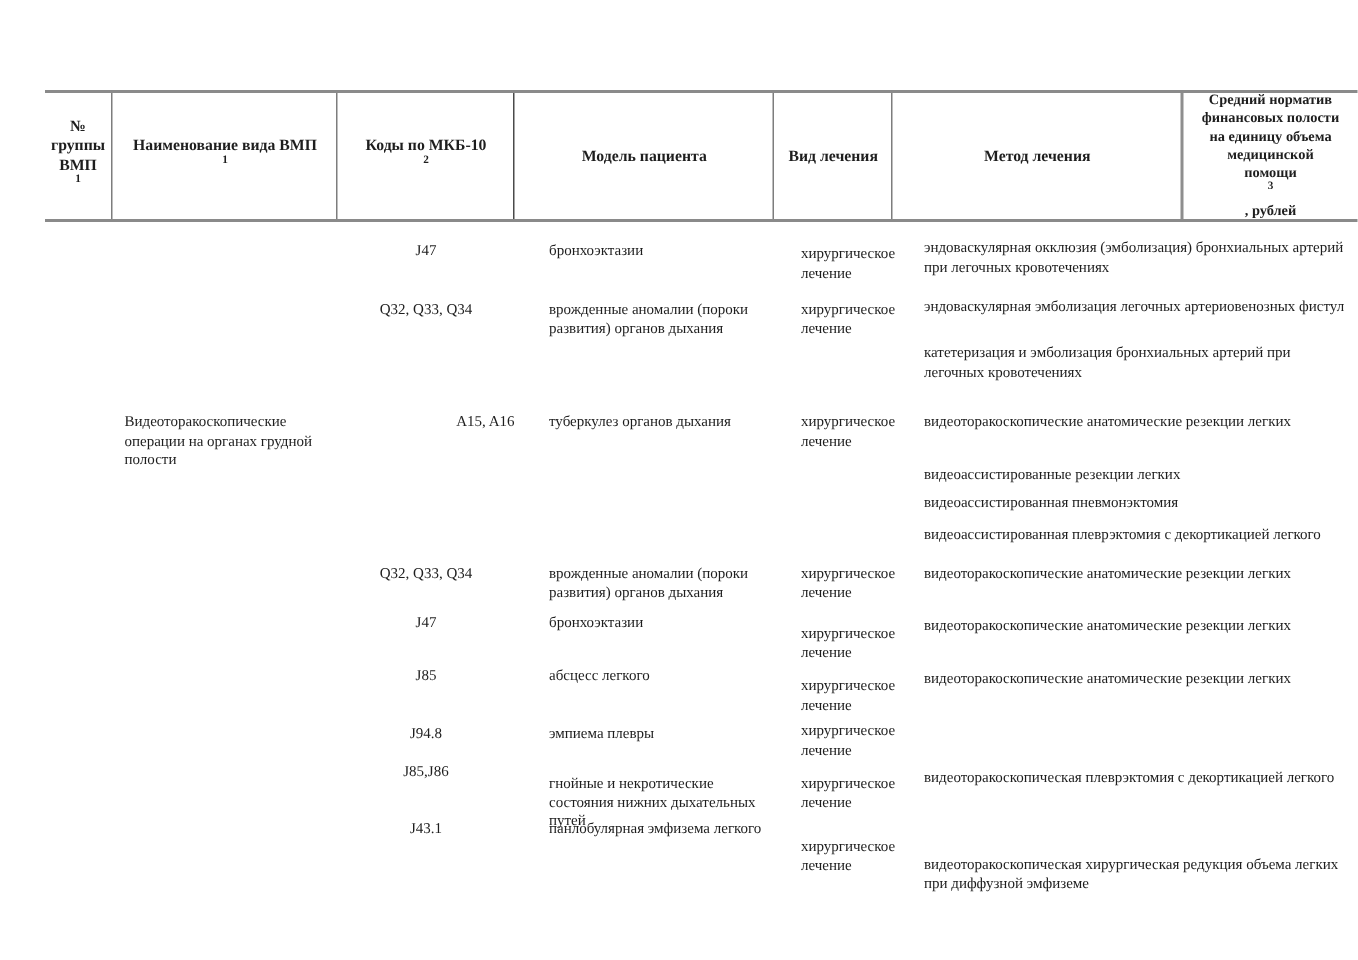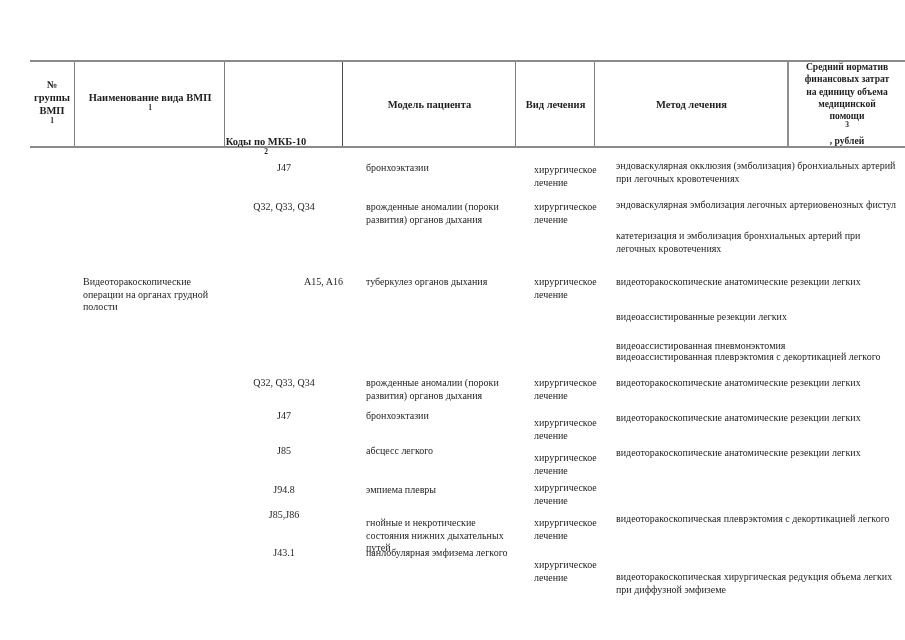--- a/index.html
+++ b/index.html
@@ -103,40 +103,40 @@
       <span>№</span>
       <span>группы</span>
       <span><span>ВМП</span><sup>1</sup></span>
     </span>
   </div>
 
   <div class="hcell" style="left:75px; top:60px; width:150px; height:88px;text-align:center;">
     <span><span>Наименование вида ВМП</span><sup>1</sup></span>
   </div>
 
-  <div class="hcell" style="left:212px; top:60px; width:108px; height:88px;margin-top:44px;">
+  <div class="hcell" style="left:230px; top:60px; width:108px; height:88px;">
     <span><span>Коды по МКБ-10</span><sup>2</sup></span>
   </div>
 
   <div class="hcell" style="left:343px; top:60px; width:173px; height:88px;">
     <span>Модель пациента</span>
   </div>
 
   <div class="hcell" style="left:516px; top:60px; width:79px; height:88px;">
     <span>Вид лечения</span>
   </div>
 
   <div class="hcell" style="left:595px; top:60px; width:193px; height:88px;">
     <span>Метод лечения</span>
   </div>
 
   <div class="hcell" style="left:789px; top:60px; width:116px; height:88px; font-size:9.6px; line-height:12.2px;">
     <span>
       <span>Средний норматив</span>
-      <span>финансовых затрат</span>
+      <span>финансовых полости</span>
       <span>на единицу объема</span>
       <span>медицинской</span>
       <span><span>помощи</span><sup>3</sup><span>, рублей</span></span>
     </span>
   </div>
 
   <div class="body-area">
 
     <div class="cell c-name" style="top:128px; width:155px;">
       <span>Видеоторакоскопические операции на органах грудной полости</span>
@@ -154,21 +154,21 @@
 
     <div class="cell c-method" style="top:82px;"><span>катетеризация и эмболизация бронхиальных артерий при легочных кровотечениях</span></div>
 
     <div class="cell c-code" style="top:128px;text-align:right;"><span>A15, A16</span></div>
     <div class="cell c-model" style="top:128px;"><span>туберкулез органов дыхания</span></div>
     <div class="cell c-vid" style="top:128px;"><span>хирургическое лечение</span></div>
     <div class="cell c-method" style="top:128px;"><span>видеоторакоскопические анатомические резекции легких</span></div>
 
     <div class="cell c-method" style="top:163px;"><span>видеоассистированные резекции легких</span></div>
 
-    <div class="cell c-method" style="top:192px;"><span>видеоассистированная пневмонэктомия</span></div>
+    <div class="cell c-method" style="top:182px;"><span>видеоассистированная пневмонэктомия</span></div>
 
     <div class="cell c-method" style="top:203px;"><span>видеоассистированная плеврэктомия с декортикацией легкого</span></div>
 
     <div class="cell c-code" style="top:229px;"><span>Q32, Q33, Q34</span></div>
     <div class="cell c-model" style="top:229px;"><span>врожденные аномалии (пороки развития) органов дыхания</span></div>
     <div class="cell c-vid" style="top:229px;"><span>хирургическое лечение</span></div>
     <div class="cell c-method" style="top:229px;"><span>видеоторакоскопические анатомические резекции легких</span></div>
 
     <div class="cell c-code" style="top:262px;"><span>J47</span></div>
     <div class="cell c-model" style="top:262px;"><span>бронхоэктазии</span></div>

